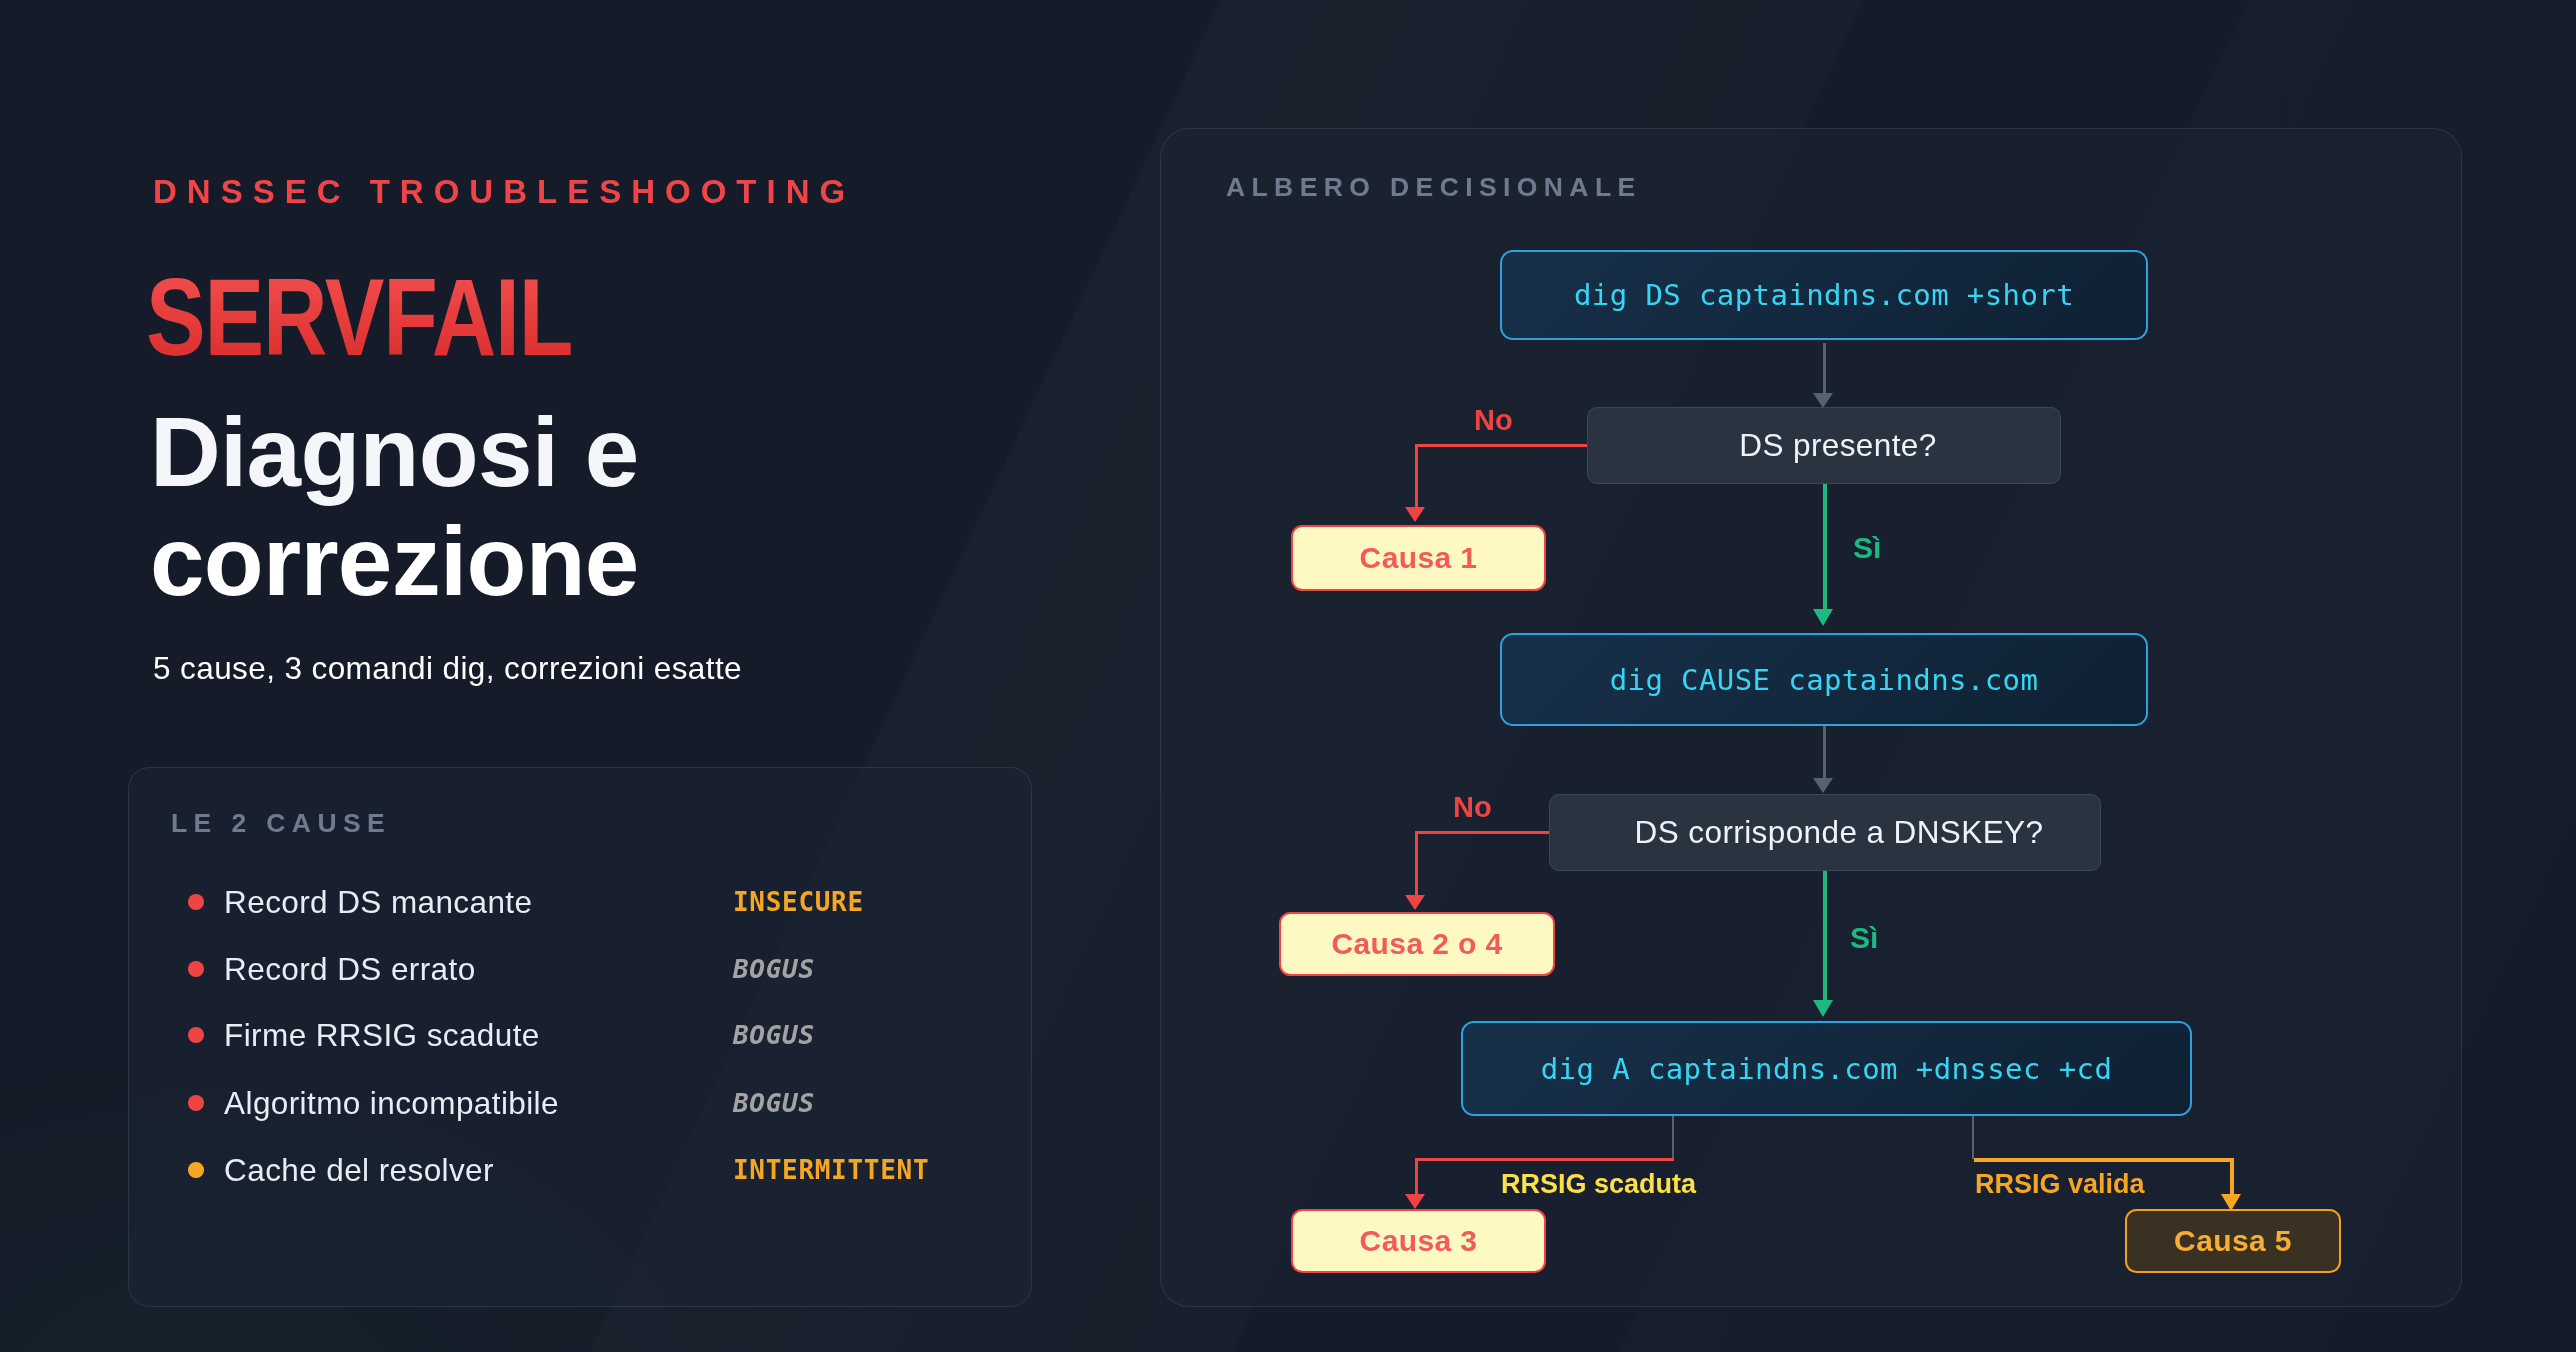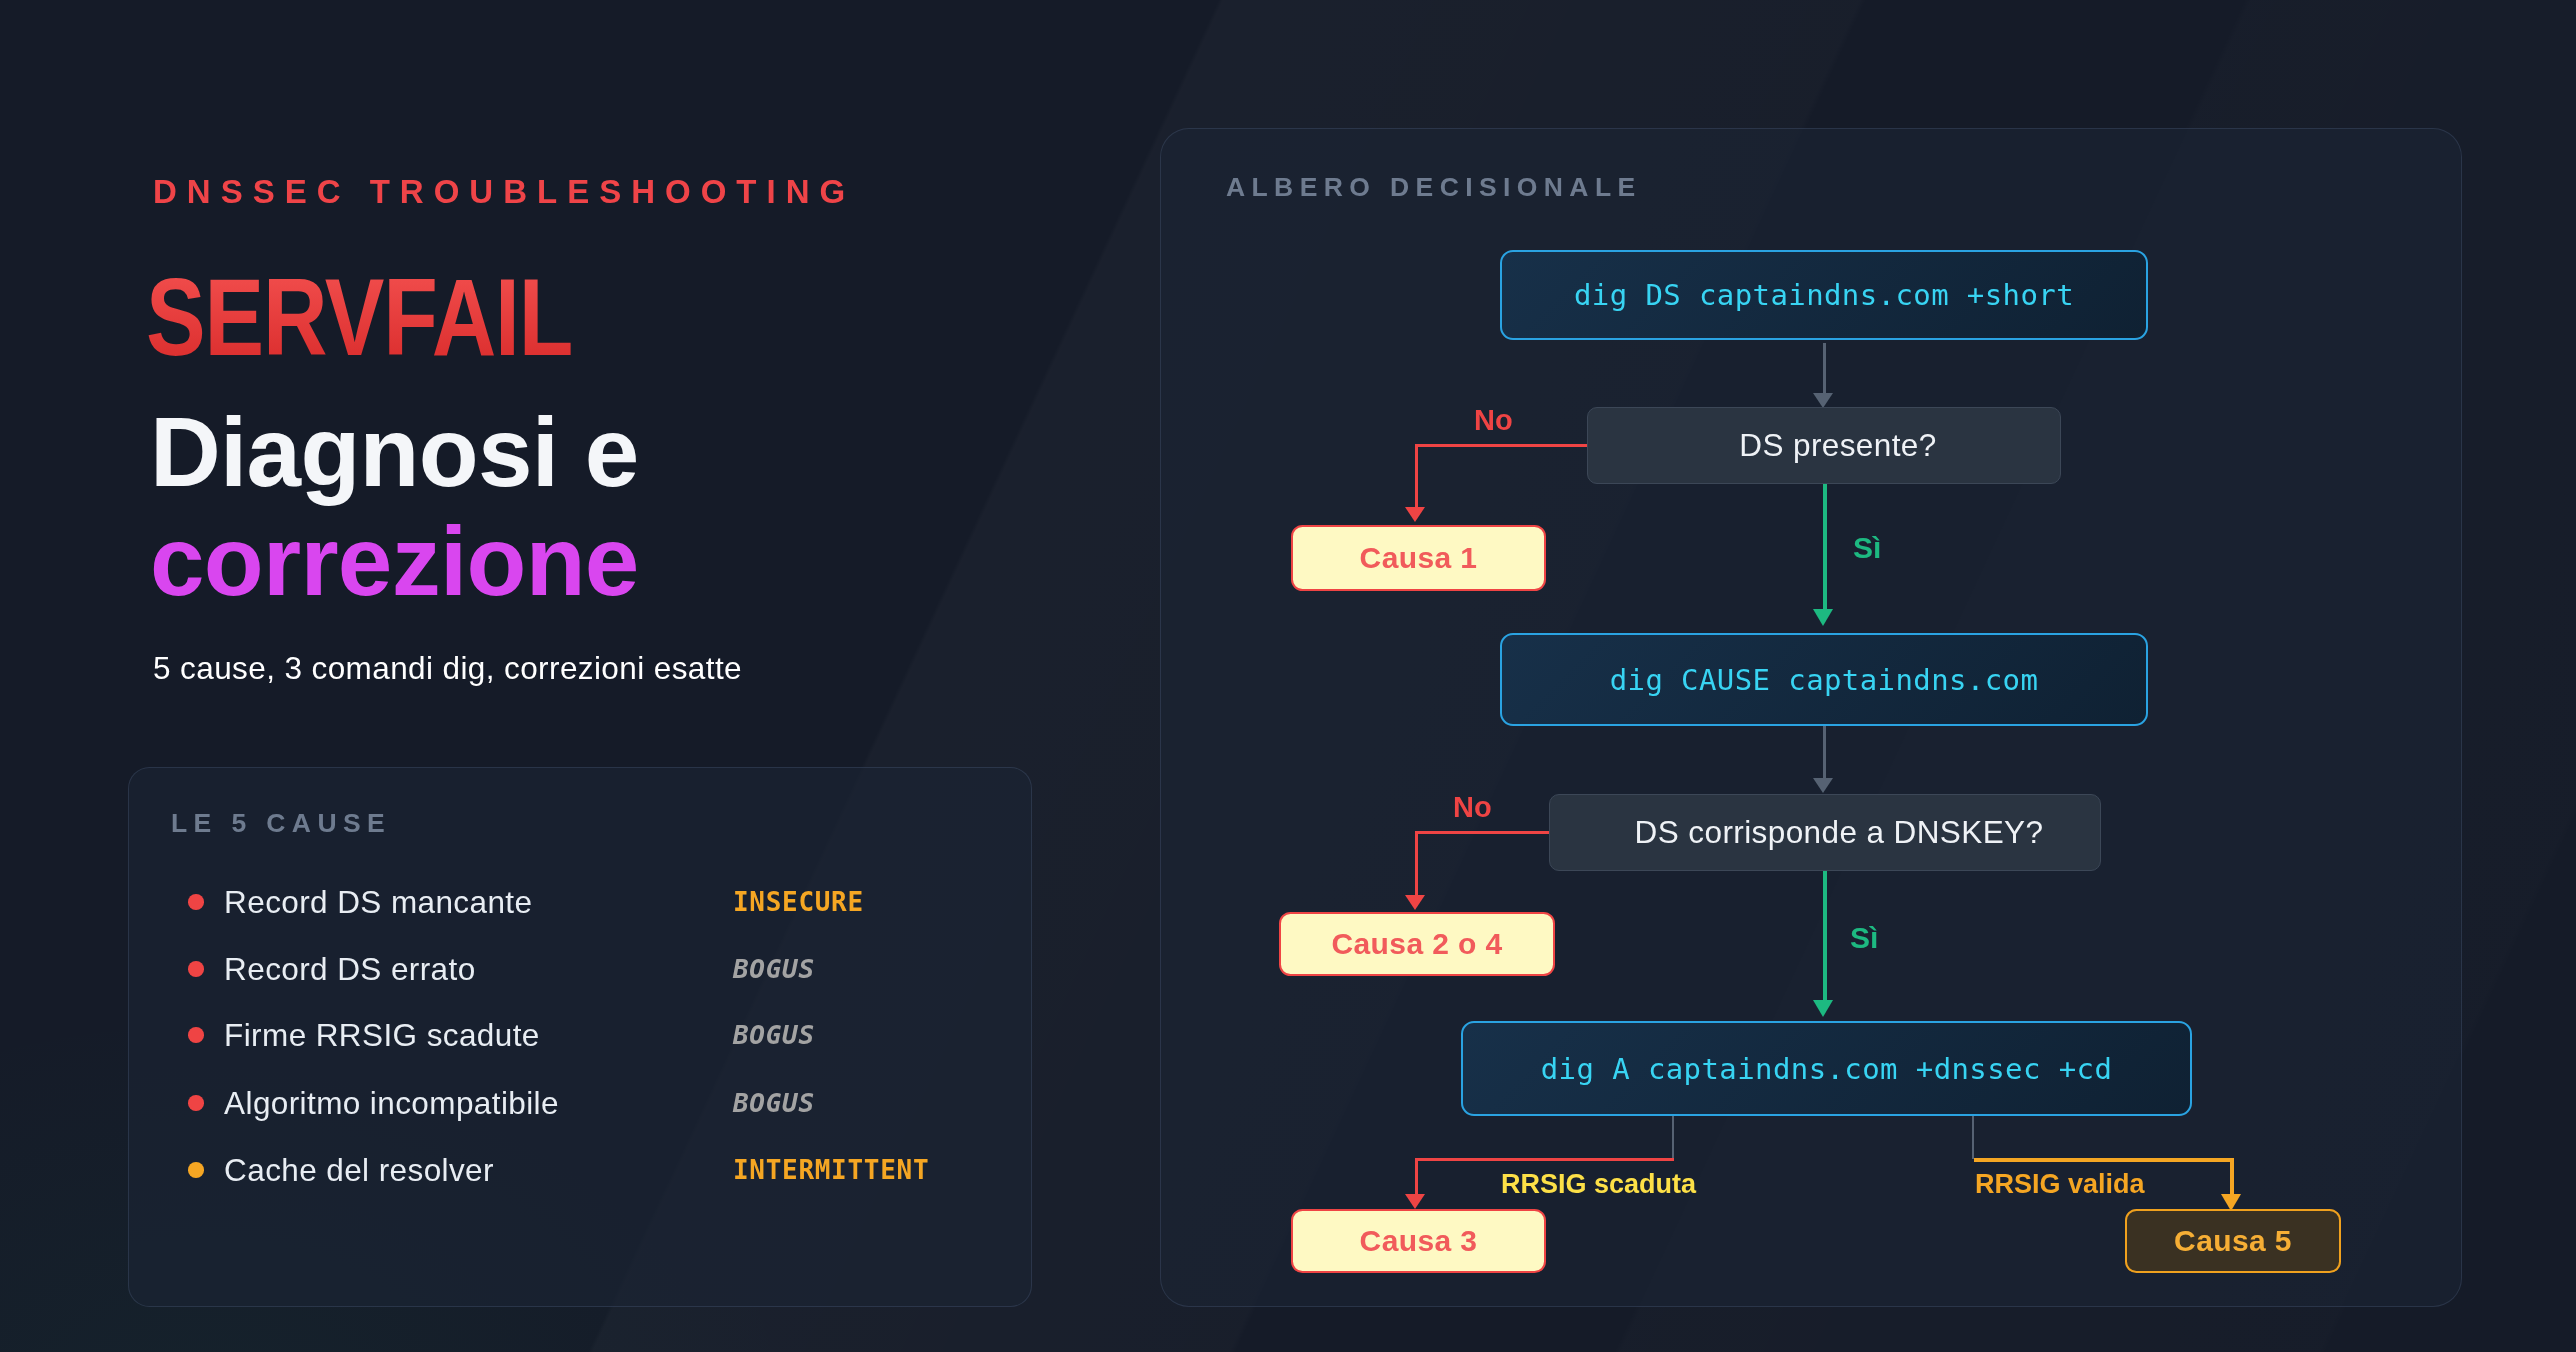--- a/index.html
+++ b/index.html
@@ -31,21 +31,21 @@
     font-size:109px;font-weight:800;letter-spacing:-1.4px;line-height:1;
     transform:scaleX(0.82);transform-origin:left top;
     background:linear-gradient(180deg,#f3504f 0%,#d92b2b 100%);
     -webkit-background-clip:text;background-clip:text;color:transparent;
   }
   .hero-sub{
     left:150px;top:398px;margin:0;
     font-size:98px;font-weight:700;line-height:109px;letter-spacing:-0.7px;
   }
   .hero-sub .l1{color:#f4f6f9;}
-  .hero-sub .l2{color:#d946ef;}
+  .hero-sub .l2{color:#ffffff;}
   .tagline{
     left:153px;top:653px;
     font-size:31.5px;color:#ffffff;letter-spacing:0.4px;line-height:1;
   }
 
   .panel{
     background:rgba(27,36,52,0.55);
     border:1.4px solid rgba(84,102,132,0.30);
     box-sizing:border-box;
   }
@@ -115,21 +115,21 @@
 
   <div class="abs kicker">DNSSEC TROUBLESHOOTING</div>
   <h1 class="abs hero-title">SERVFAIL</h1>
   <h2 class="abs hero-sub">
     <span class="l1">Diagnosi e</span><br>
     <span class="l2">correzione</span>
   </h2>
   <div class="abs tagline">5 cause, 3 comandi dig, correzioni esatte</div>
 
   <div class="abs panel causes-card"></div>
-  <div class="abs panel-title causes-title">LE 5 CAUSE</div>
+  <div class="abs panel-title causes-title">LE 2 CAUSE</div>
 
   <div class="abs cause-row" style="top:877px;">
     <span class="dot red"></span>
     <span class="cause-label">Record DS mancante</span>
     <span class="cause-status status-amber">INSECURE</span>
   </div>
   <div class="abs cause-row" style="top:944px;">
     <span class="dot red"></span>
     <span class="cause-label">Record DS errato</span>
     <span class="cause-status status-red">BOGUS</span>

